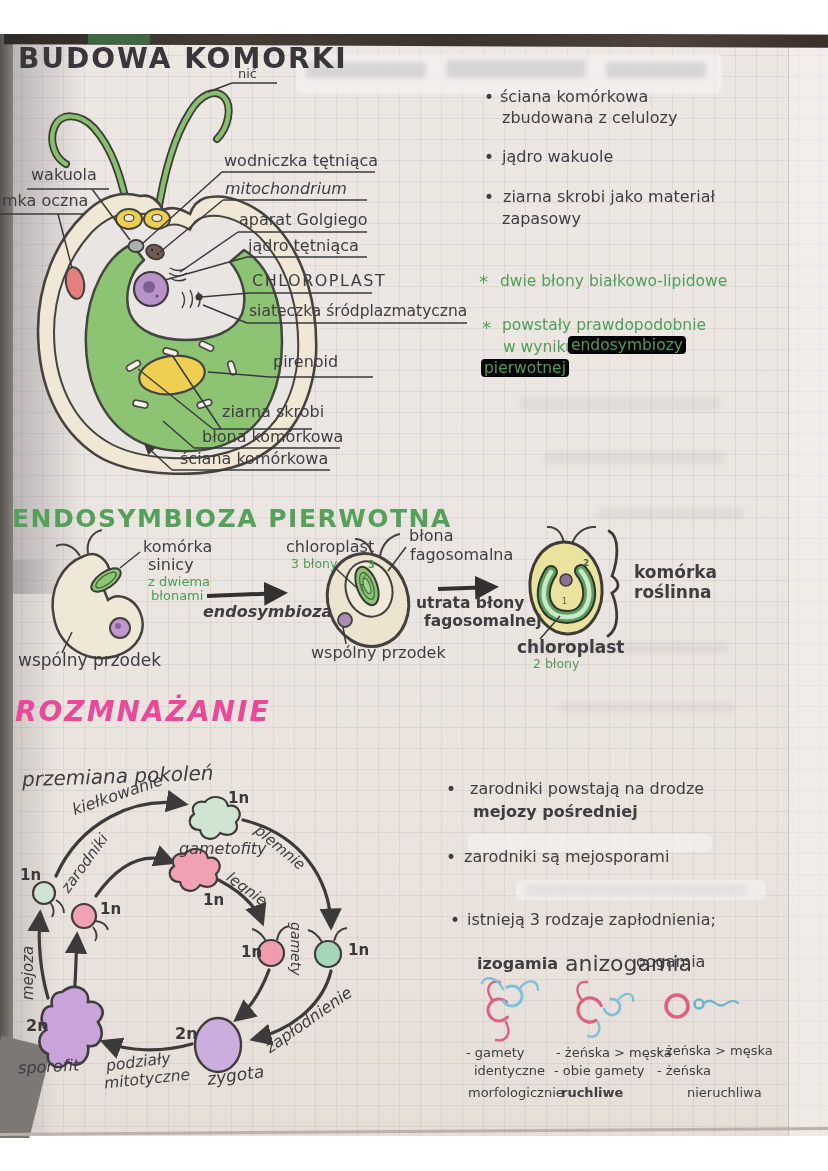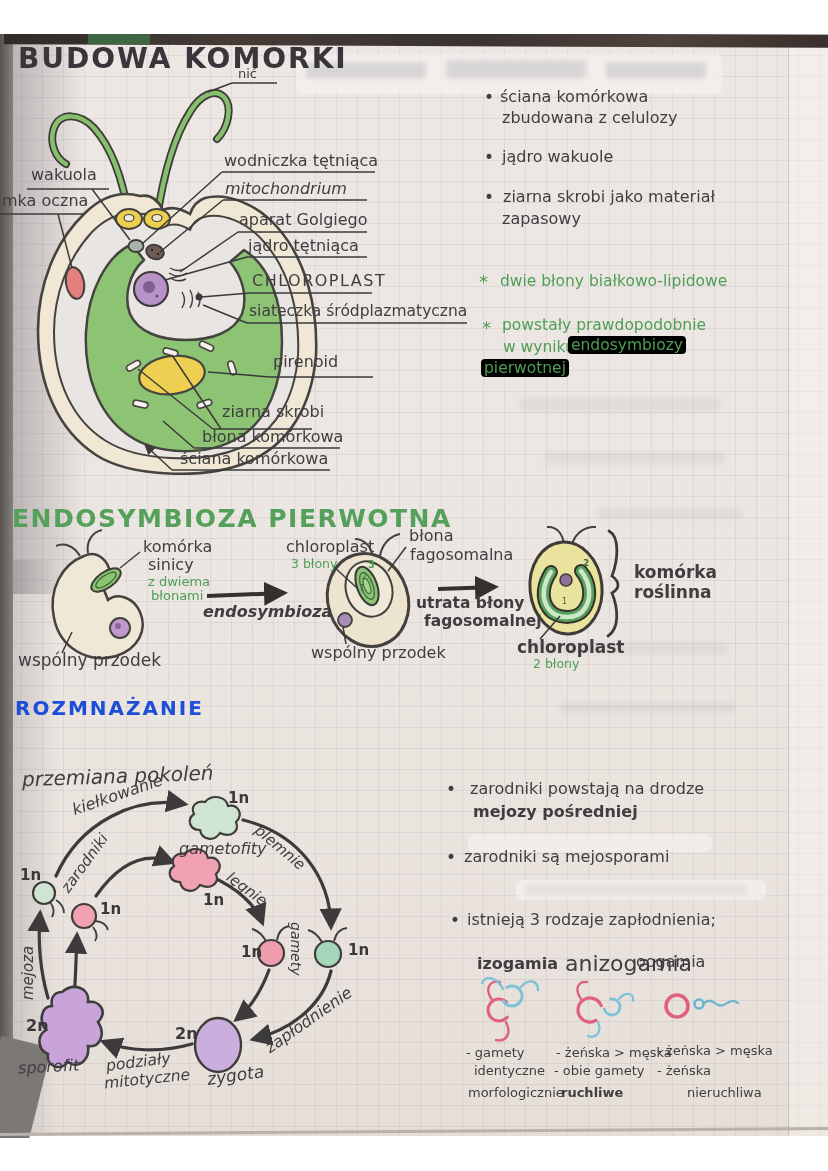--- a/index.html
+++ b/index.html
@@ -25,21 +25,21 @@
   .top-band-green{position:absolute;left:88px;top:34px;width:62px;height:10px;z-index:5;background:#3f6b45;opacity:.92;transform:rotate(.3deg);}
   .bottom-white{position:absolute;left:0;top:1138px;width:828px;height:33px;background:#fff;z-index:6;}
   .bottom-edge{position:absolute;left:0;top:1130px;width:830px;height:3px;background:#b9b1aa;z-index:5;transform:rotate(-.4deg);}
   .right-fold{position:absolute;left:788px;top:46px;width:40px;height:1090px;z-index:2;
         background:rgba(250,247,244,.45);border-left:1px solid rgba(128,122,116,.35);}
   svg.art{position:absolute;left:0;top:0;z-index:8;pointer-events:none;}
   .txt{position:absolute;z-index:9;white-space:nowrap;line-height:1.1;}
   .hw{color:#3f3d40;}
   .t1{font-size:28px;font-weight:700;letter-spacing:2px;color:#38363a;}
   .t2{font-size:25px;font-weight:700;letter-spacing:1.5px;color:#55a15b;}
-  .t3{font-size:20px;font-weight:700;letter-spacing:2px;color:#1d4ed8;}
+  .t3{font-size:28px;font-weight:700;letter-spacing:2px;color:#ec4899;font-style:italic;}
   .lbl{font-size:16px;}
   .small{font-size:13px;}
   .green{color:#4e9e55;}
   .hl{background:#000000;padding:0 3px;border-radius:4px;}
   .cur{font-style:italic;}
   .ploidy{font-size:15px;font-weight:600;color:#3a383b;text-align:right;}
   .ghost{position:absolute;z-index:7;pointer-events:none;}
   .gw{position:absolute;background:rgba(243,241,238,.72);border-radius:6px;}
   .gl{position:absolute;background:rgba(120,116,126,.20);border-radius:4px;filter:blur(2.5px);}
   .gf{position:absolute;background:rgba(160,156,166,.14);border-radius:4px;filter:blur(2px);}

